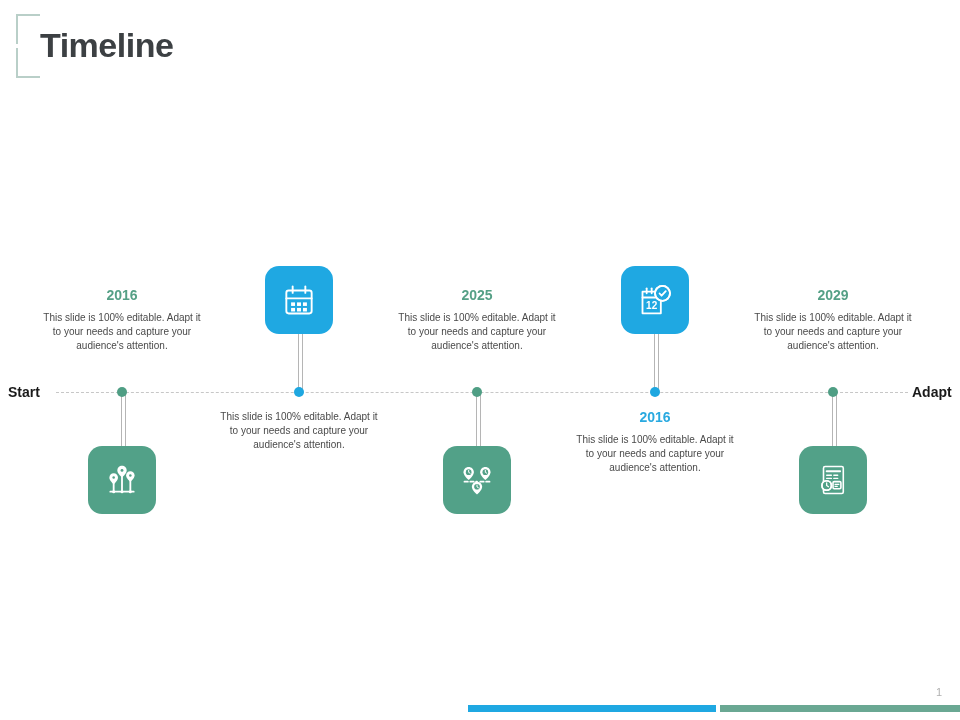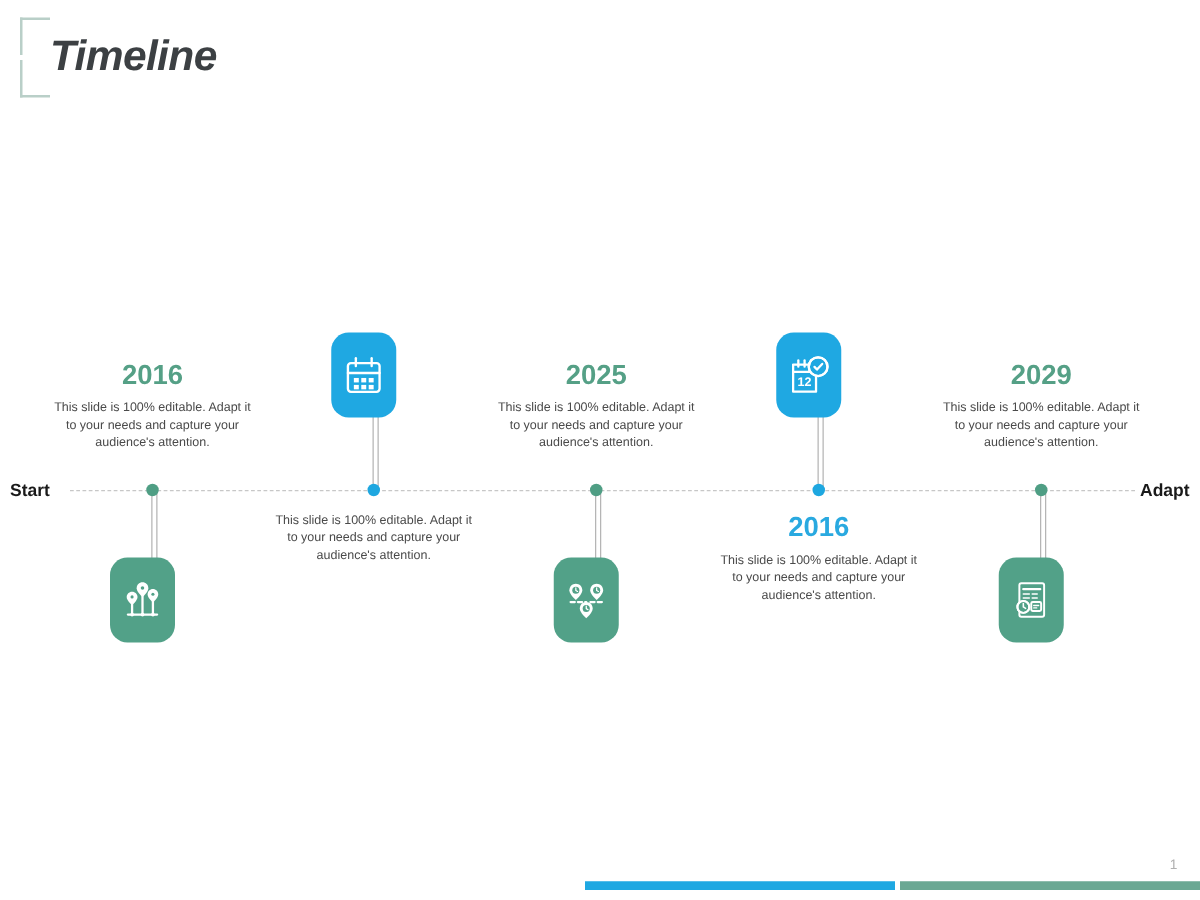--- a/index.html
+++ b/index.html
@@ -12,21 +12,21 @@
     background: #ffffff;
     font-family: "Liberation Sans", sans-serif;
     overflow: hidden;
     position: relative;
   }
 
   
   .title-area {
     position: absolute;
     left: 0; top: 0;
-    width: 960px; height: 110px; font-style: italic;
+    width: 960px; height: 110px;
   }
   .bracket {
     position: absolute;
     width: 22px; height: 28px;
     border-color: #b9cfc8;
     border-style: solid;
   }
   .bracket-top {
     left: 16px; top: 14px;
     border-width: 2px 0 0 2px;
@@ -87,42 +87,42 @@
     top: 387px;
     width: 10px; height: 10px;
     border-radius: 50%;
   }
   .dot.green { background: #4f9e84; }
   .dot.blue  { background: #1ea7e0; }
 
   .tile {
     position: absolute;
     left: -34px;
-    width: 52px; height: 68px;
+    width: 68px; height: 68px;
     border-radius: 14px;
     display: flex;
     align-items: center;
     justify-content: center;
   }
   .tile.green { background: #52a188; }
   .tile.blue  { background: #1fa8e2; }
   .node.above .tile { top: 266px; }
   .node.below .tile { top: 446px; }
 
   .text-col {
     position: absolute;
     left: -95px;
     width: 190px;
     text-align: center;
   }
   .node.green-text .text-col { top: 288px; }
   .node.blue-text  .text-col { top: 410px; }
 
   .year {
-    font-size: 22px;
+    font-size: 14px;
     font-weight: bold;
     margin: 0 0 8px 0;
     line-height: 1.1;
   }
   .year.green { color: #55a086; }
   .year.blue  { color: #29a9e0; }
 
   .body-text {
     font-size: 10px;
     line-height: 14px;

